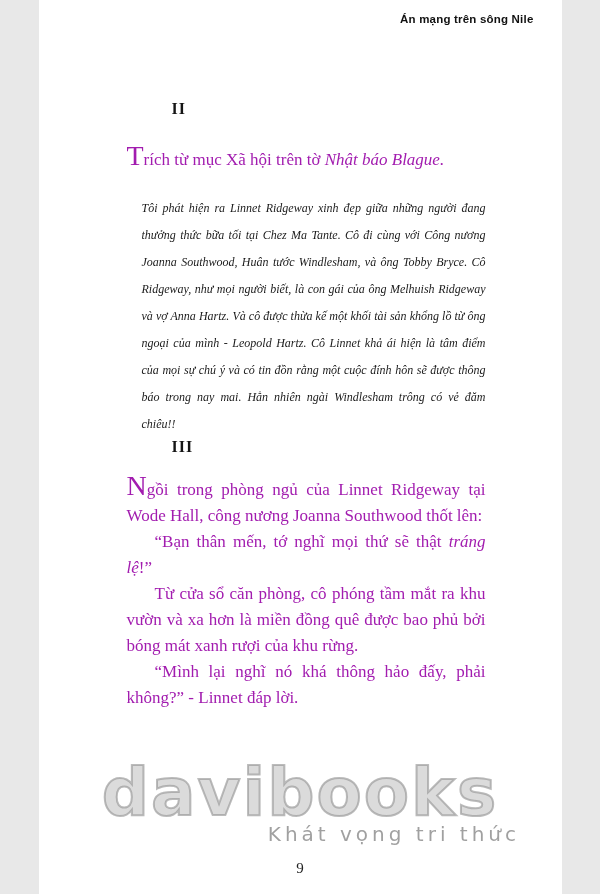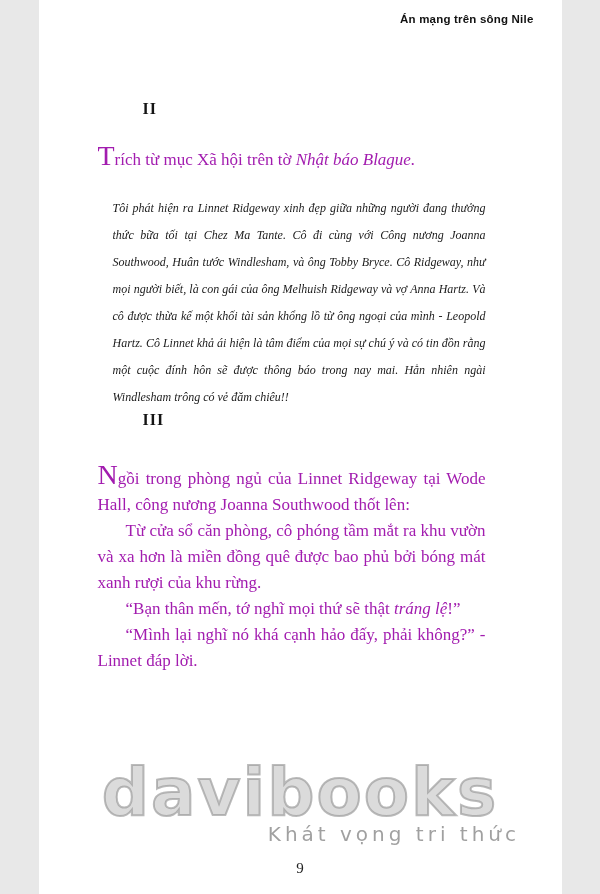--- a/index.html
+++ b/index.html
@@ -19,21 +19,21 @@
     top: 13px;
     right: 28px;
     font-family: "Liberation Sans", "DejaVu Sans", sans-serif;
     font-size: 11.5px;
     font-weight: bold;
     color: #111;
     letter-spacing: 0.2px;
   }
   .content {
     position: absolute;
-    left: 59px;
+    left: 88px;
     right: 76px;
     top: 0;
   }
   .section-marker {
     font-weight: bold;
     font-size: 16px;
     letter-spacing: 1px;
     padding-left: 45px;
     color: #141414;
   }
@@ -54,21 +54,21 @@
   }
   .quote-block {
     margin-top: 22px;
     margin-left: 15px;
     font-style: italic;
     font-size: 12px;
     line-height: 27px;
     text-align: justify;
     color: #1a1a1a;
   }
-  .after-marker { margin-top: 32px; }
+  .after-marker { margin-top: 16px; }
   .italic { font-style: italic; }
   .watermark {
     position: absolute;
     left: 50%;
     top: 760px;
     transform: translateX(-50%);
     width: 460px;
     text-align: center;
     pointer-events: none;
     z-index: 3;
@@ -115,25 +115,25 @@
     <div class="section-marker marker-ii">II</div>
 
     <p class="body-par intro-par"><span class="dropcap">T</span><span>rích từ mục Xã hội trên tờ </span><span class="italic">Nhật báo Blague.</span></p>
 
     <div class="quote-block">Tôi phát hiện ra Linnet Ridgeway xinh đẹp giữa những người đang thưởng thức bữa tối tại Chez Ma Tante. Cô đi cùng với Công nương Joanna Southwood, Huân tước Windlesham, và ông Tobby Bryce. Cô Ridgeway, như mọi người biết, là con gái của ông Melhuish Ridgeway và vợ Anna Hartz. Và cô được thừa kế một khối tài sản khổng lồ từ ông ngoại của mình - Leopold Hartz. Cô Linnet khả ái hiện là tâm điểm của mọi sự chú ý và có tin đồn rằng một cuộc đính hôn sẽ được thông báo trong nay mai. Hẳn nhiên ngài Windlesham trông có vẻ đăm chiêu!!</div>
 
     <div class="section-marker marker-iii">III</div>
 
     <p class="body-par after-marker"><span class="dropcap">N</span><span>gồi trong phòng ngủ của Linnet Ridgeway tại Wode Hall, công nương Joanna Southwood thốt lên:</span></p>
 
+    <p class="body-par indented"><span>“Bạn thân mến, tớ nghĩ mọi thứ sẽ thật </span><span class="italic">tráng lệ</span><span>!”</span></p>
+
     <p class="body-par indented">Từ cửa sổ căn phòng, cô phóng tầm mắt ra khu vườn và xa hơn là miền đồng quê được bao phủ bởi bóng mát xanh rượi của khu rừng.</p>
 
-    <p class="body-par indented"><span>“Bạn thân mến, tớ nghĩ mọi thứ sẽ thật </span><span class="italic">tráng lệ</span><span>!”</span></p>
-
-    <p class="body-par indented">“Mình lại nghĩ nó khá cạnh hảo đấy, phải không?” - Linnet đáp lời.</p>
+    <p class="body-par indented">“Mình lại nghĩ nó khá thông hảo đấy, phải không?” - Linnet đáp lời.</p>
 
 
   </div>
 
   <div class="watermark">
     <div class="watermark-brand">davibooks</div>
     <div class="watermark-slogan">Khát vọng tri thức</div>
   </div>
 
   <div class="page-number">9</div>

